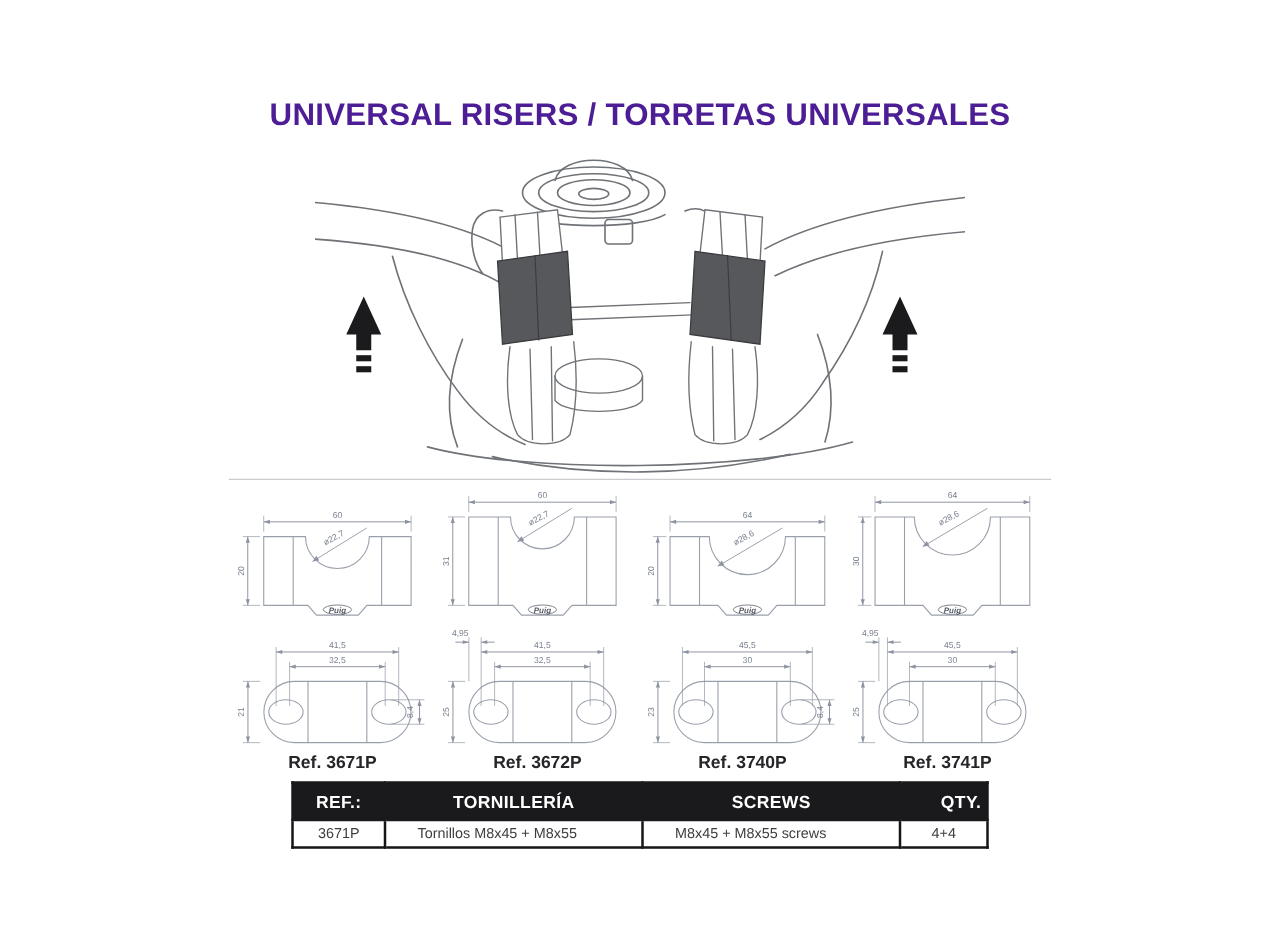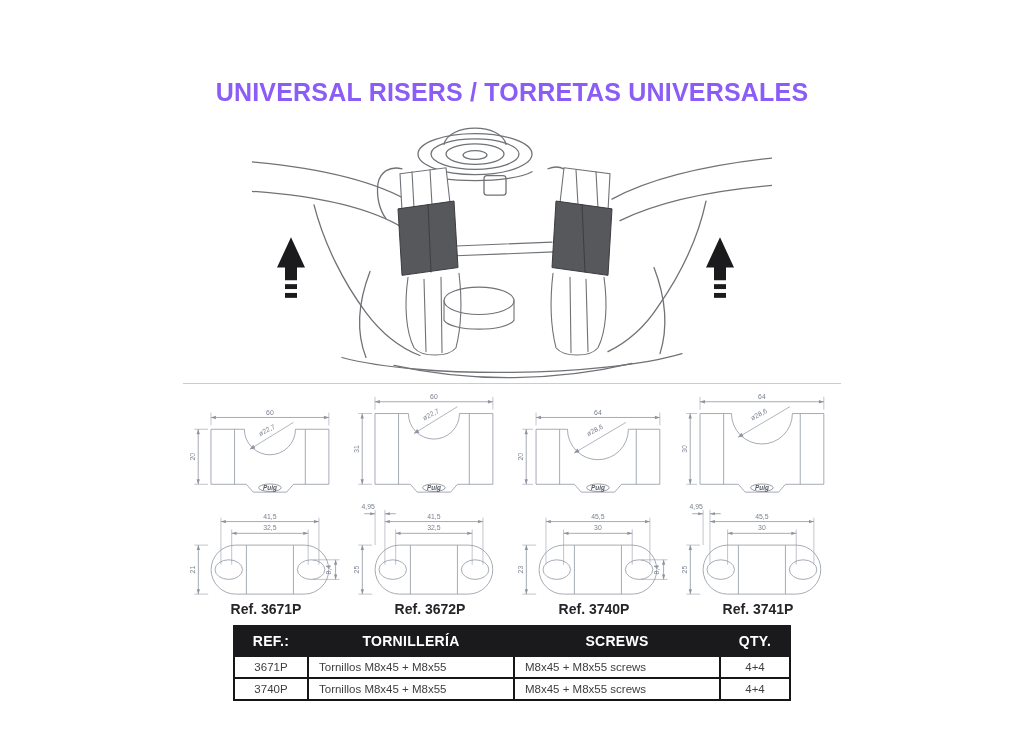--- a/index.html
+++ b/index.html
@@ -1,27 +1,27 @@
 <!DOCTYPE html>
 <html><head>
 <meta charset="utf-8">
 <style>
   html,body{margin:0;padding:0;background:#fff;}
   body{width:1024px;height:753px;overflow:hidden;font-family:"Liberation Sans",sans-serif;position:relative;}
-  .page-title{text-align:center;color:#8b5cf6;font-size:25px;font-weight:bold;letter-spacing:.2px;margin:78px 0 0 0;}
+  .page-title{text-align:center;color:#4c1d95;font-size:25px;font-weight:bold;letter-spacing:.2px;margin:78px 0 0 0;}
   .illu{width:520px;height:264px;margin:8px auto 0;}
   hr.sep{border:none;border-top:1px solid #c9ccd0;width:658px;margin:4px auto 0;}
   .drawings{display:flex;width:656px;margin:4px auto 0;}
   .dcol{width:164px;display:flex;flex-direction:column;align-items:center;}
   .ref{font-weight:bold;font-size:14px;color:#26262a;margin-top:1px;line-height:16px;text-align:center;}
   .dim{font:7px "Liberation Sans",sans-serif;fill:#7b8290;}
   .logo{font:italic bold 6.5px "Liberation Sans",sans-serif;fill:#565b63;}
   table.spec{border-collapse:collapse;margin:8px auto 16px;table-layout:fixed;width:516px;}
   table.spec th{background:#1a1a1c;color:#fff;font-size:14px;font-weight:bold;padding:6px 4px;border:2px solid #1a1a1c;letter-spacing:.3px;}
-  table.spec td{border:2px solid #161618;font-size:11.5px;color:#3e3e40;padding:4px 10px;background:#fff;}
+  table.spec td{border:2px solid #161618;font-size:11.5px;color:#3e3e40;padding:4px 25px;background:#fff;}
   table.spec td.c{text-align:center;padding:4px 8px;}
 </style>
 </head>
 <body>
 
 <h1 class="page-title">UNIVERSAL RISERS / TORRETAS UNIVERSALES</h1>
 
 <div class="illu">
   <svg width="520" height="264" viewBox="0 0 520 270" preserveAspectRatio="none">
     <g fill="none" stroke="#6f7276" stroke-width="1.3" stroke-linecap="round" stroke-linejoin="round">
@@ -334,30 +334,24 @@
       <div class="ref">Ref. 3741P</div>
     </div>
   </div>
 
 <table class="spec" id="spec-table">
     <thead>
       <tr>
         <th style="width: 64px;">REF.:</th>
         <th style="width: 196px;">TORNILLERÍA</th>
         <th style="width: 196px;">SCREWS</th>
-        <th style="width: 60px;">QTY.</th>
+        <th style="width: 60px; text-align: right;">QTY.</th>
       </tr>
     </thead>
     <tbody>
       <tr>
         <td class="c">3671P</td>
         <td>Tornillos M8x45 + M8x55</td>
         <td>M8x45 + M8x55 screws</td>
         <td class="c">4+4</td>
       </tr>
-      <tr>
-        <td class="c">3740P</td>
-        <td>Tornillos M8x45 + M8x55</td>
-        <td>M8x45 + M8x55 screws</td>
-        <td class="c">4+4</td>
-      </tr>
     </tbody>
   </table>
 
 </body></html>

